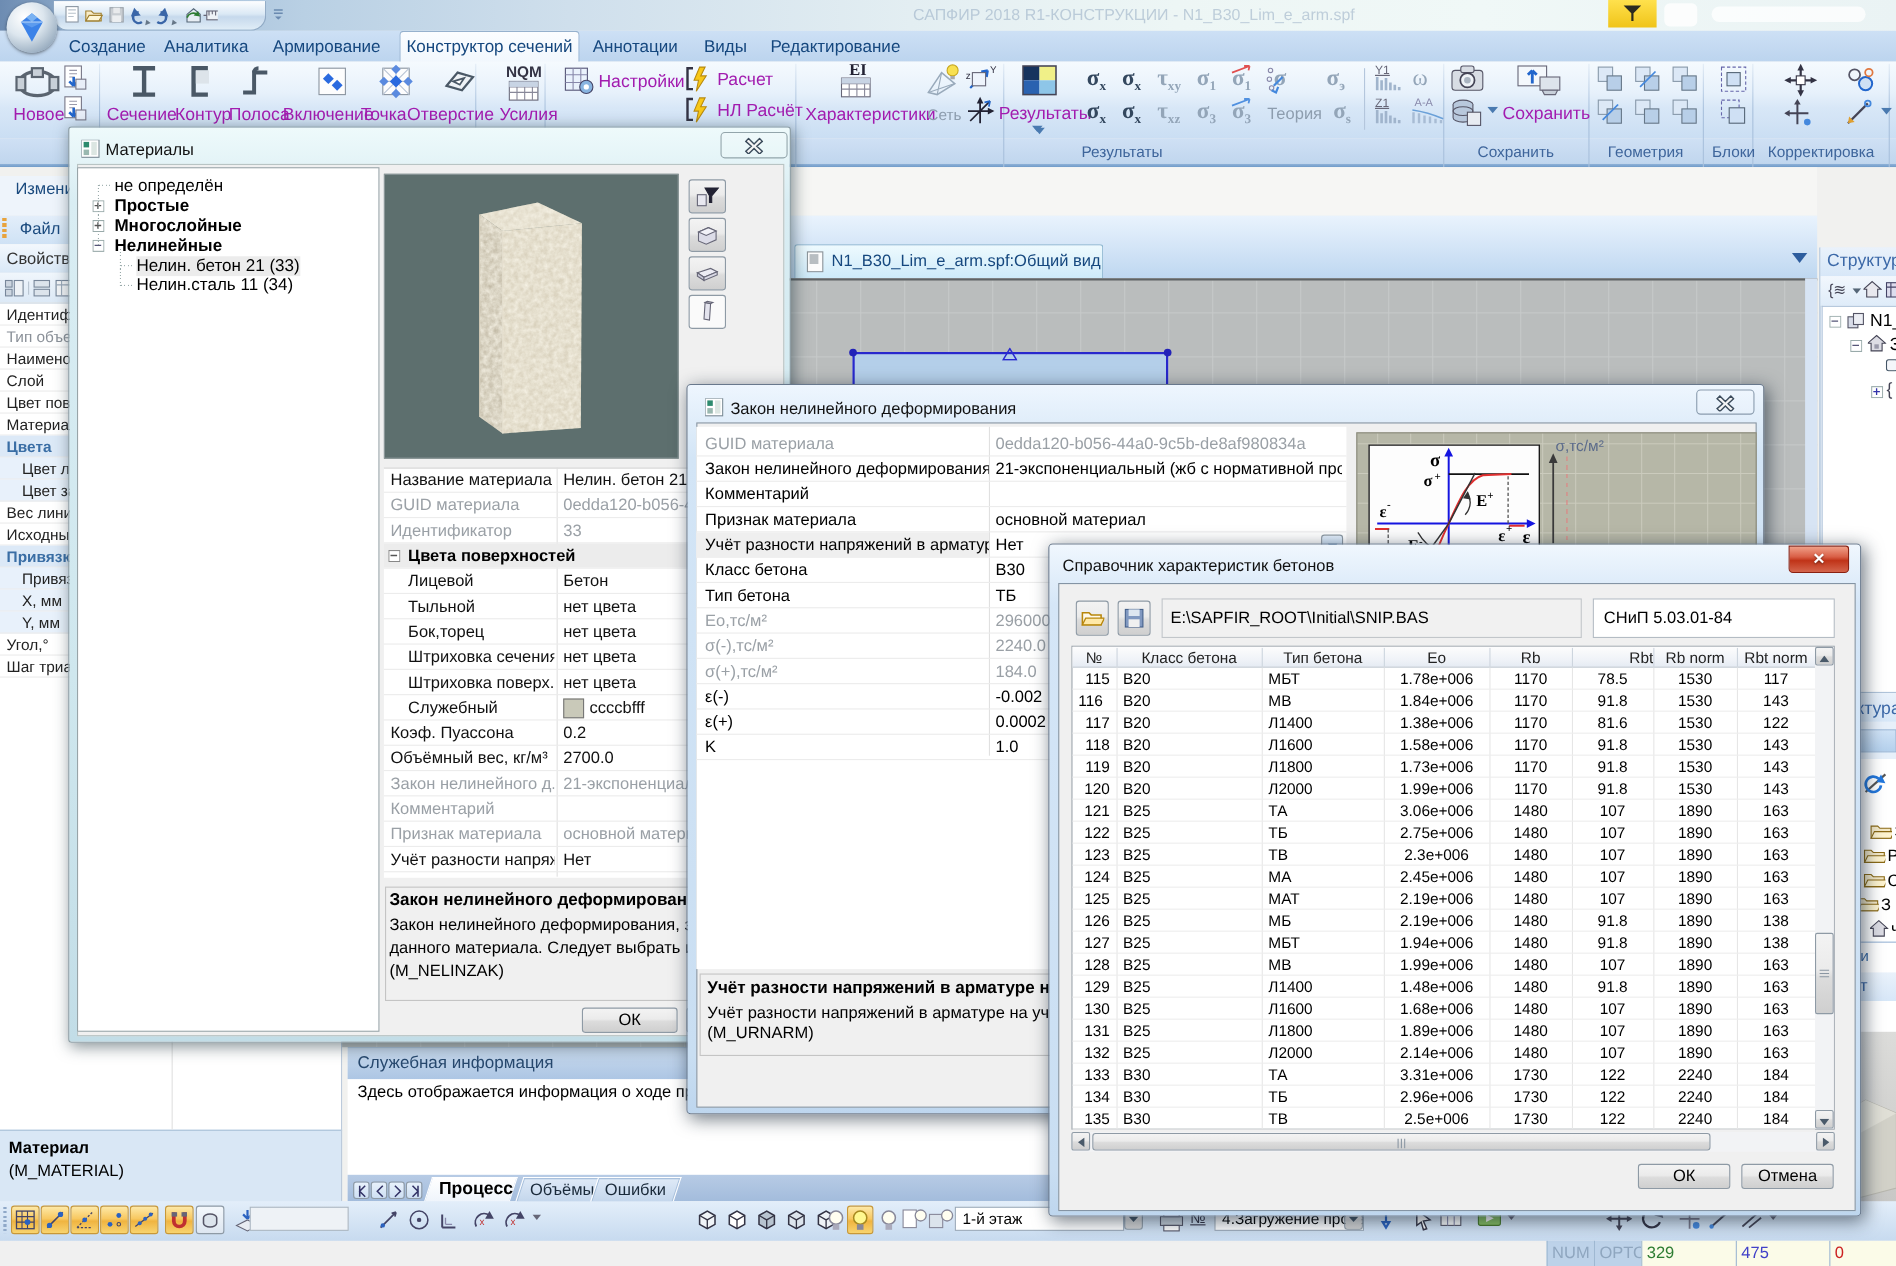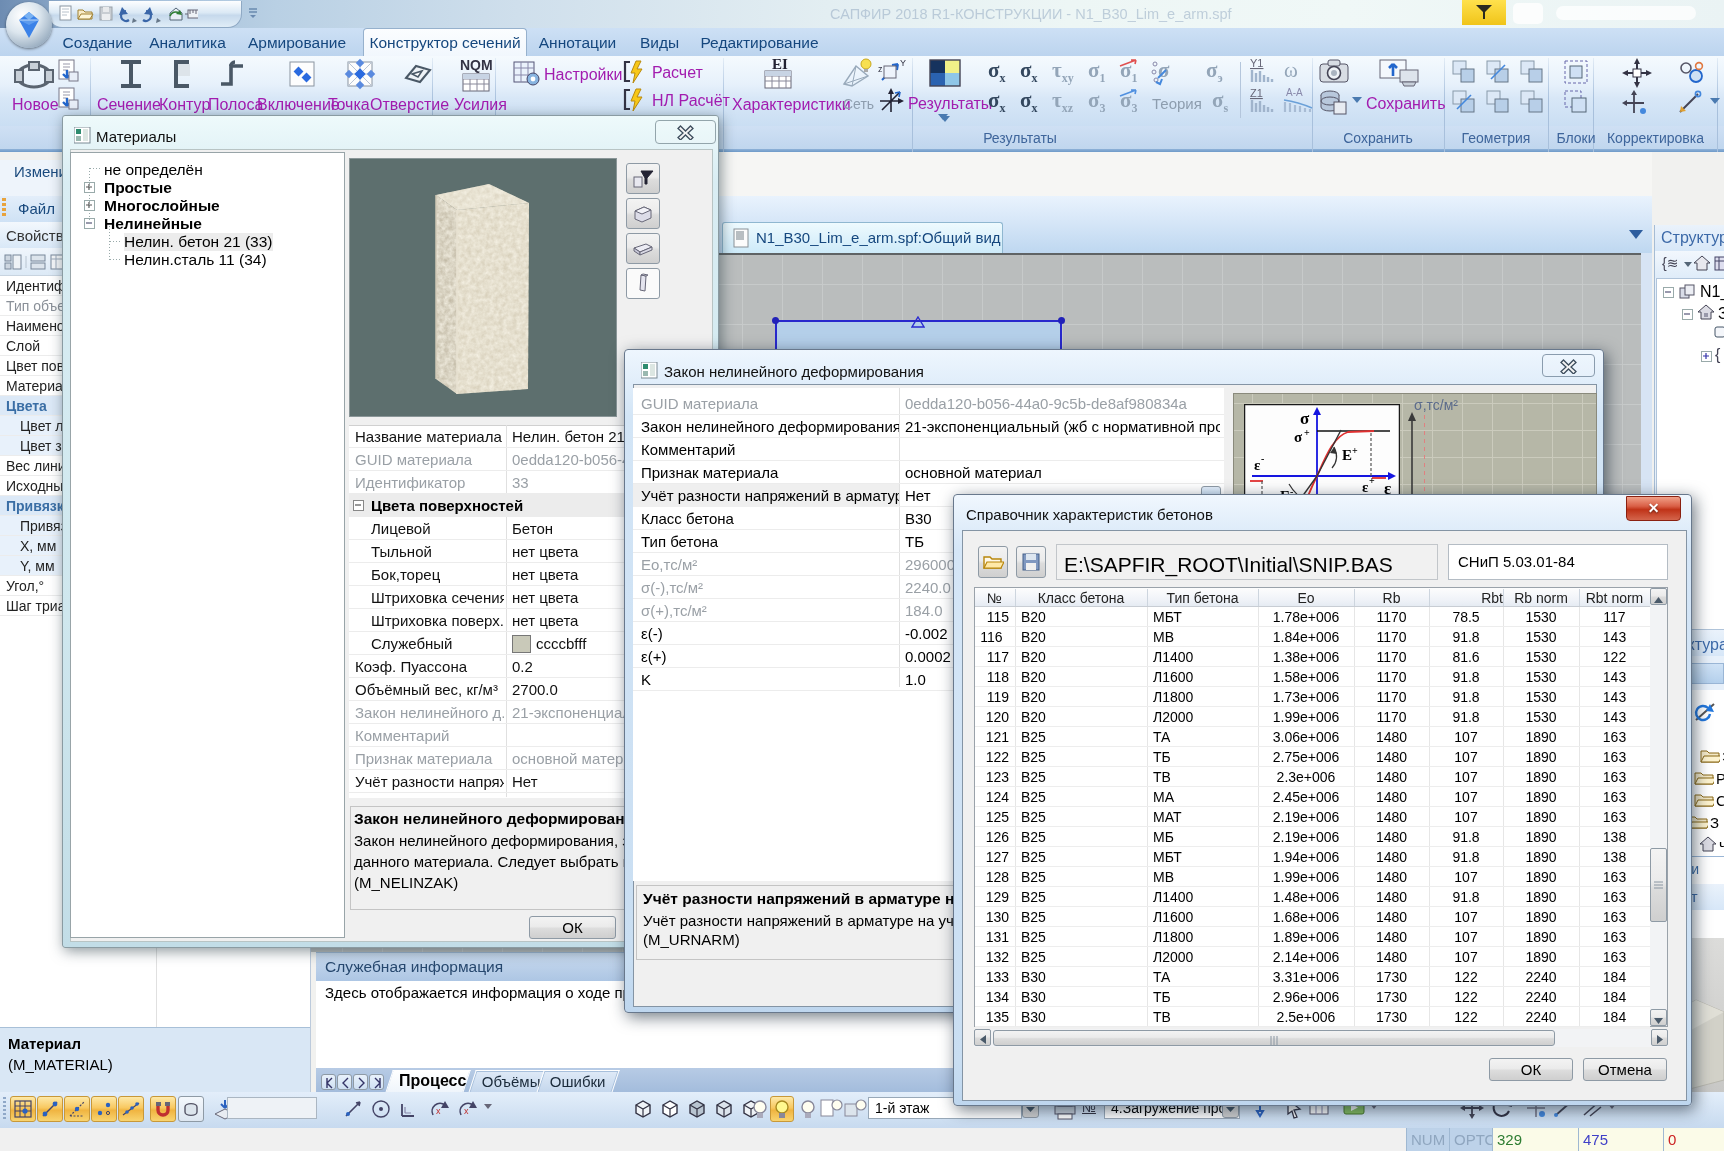--- a/index.html
+++ b/index.html
@@ -1056,21 +1056,21 @@
 <div class="btn" style="left:978px;top:546px;width:30px;height:32px"><svg width="22" height="18" style="margin-top:6px">
           <path d="M2 15 L2 4 L8 4 L10 6 L19 6 L19 15 Z" fill="#fff8e8" stroke="#b8860b" stroke-width="1.4"></path>
           <path d="M2 15 L5 9 L22 9 L19 15 Z" fill="#ffe9a8" stroke="#b8860b" stroke-width="1.2"></path>
         </svg></div>
 <div class="btn" style="left:1016px;top:546px;width:30px;height:32px"><svg width="18" height="18" style="margin-top:6px">
           <rect x="1" y="1" width="16" height="16" fill="#8098c0" stroke="#44608a"></rect>
           <rect x="4" y="1" width="10" height="6" fill="#dde6f0"></rect>
           <rect x="4" y="10" width="10" height="7" fill="#f0f0f0"></rect>
         </svg></div>
 <div class="abs" style="left:1056px;top:544px;width:382px;height:36px;background:#f1f1f1;border:1px solid #c2c6ca;box-sizing:border-box"></div>
-<div class="tx" style="left:1064px;top:553px;font-size:21px">E:\SAPFIR_ROOT\Initial\SNIP.BAS</div>
+<div class="tx" style="left:1064px;top:553px;font-size:15px">E:\SAPFIR_ROOT\Initial\SNIP.BAS</div>
 <div class="abs" style="left:1448px;top:544px;width:220px;height:36px;background:#fff;border:1px solid #b4bcc4;box-sizing:border-box"></div>
 <div class="tx" style="left:1458px;top:553px;font-size:15px">СНиП 5.03.01-84</div>
 <div class="abs" style="left:974px;top:587px;width:694px;height:440px;background:#fff;border:1px solid #9aa2aa;box-sizing:border-box"></div>
 <div class="abs" style="left:975px;top:588px;width:675px;height:19px;background:linear-gradient(180deg,#fdfdfd,#f0f3f8 60%,#e4eaf2)"></div>
 <div class="cell" style="left:974px;top:588px;width:41px;text-align:center;color:#222">№</div>
 <div class="cell" style="left:1015px;top:588px;width:132px;text-align:center;color:#222">Класс бетона</div>
 <div class="cell" style="left:1147px;top:588px;width:111px;text-align:center;color:#222">Тип бетона</div>
 <div class="cell" style="left:1258px;top:588px;width:96px;text-align:center;color:#222">Eo</div>
 <div class="cell" style="left:1354px;top:588px;width:75px;text-align:center;color:#222">Rb</div>
 <div class="cell" style="left:1429px;top:588px;width:74px;text-align:right;color:#222">Rbt</div>

